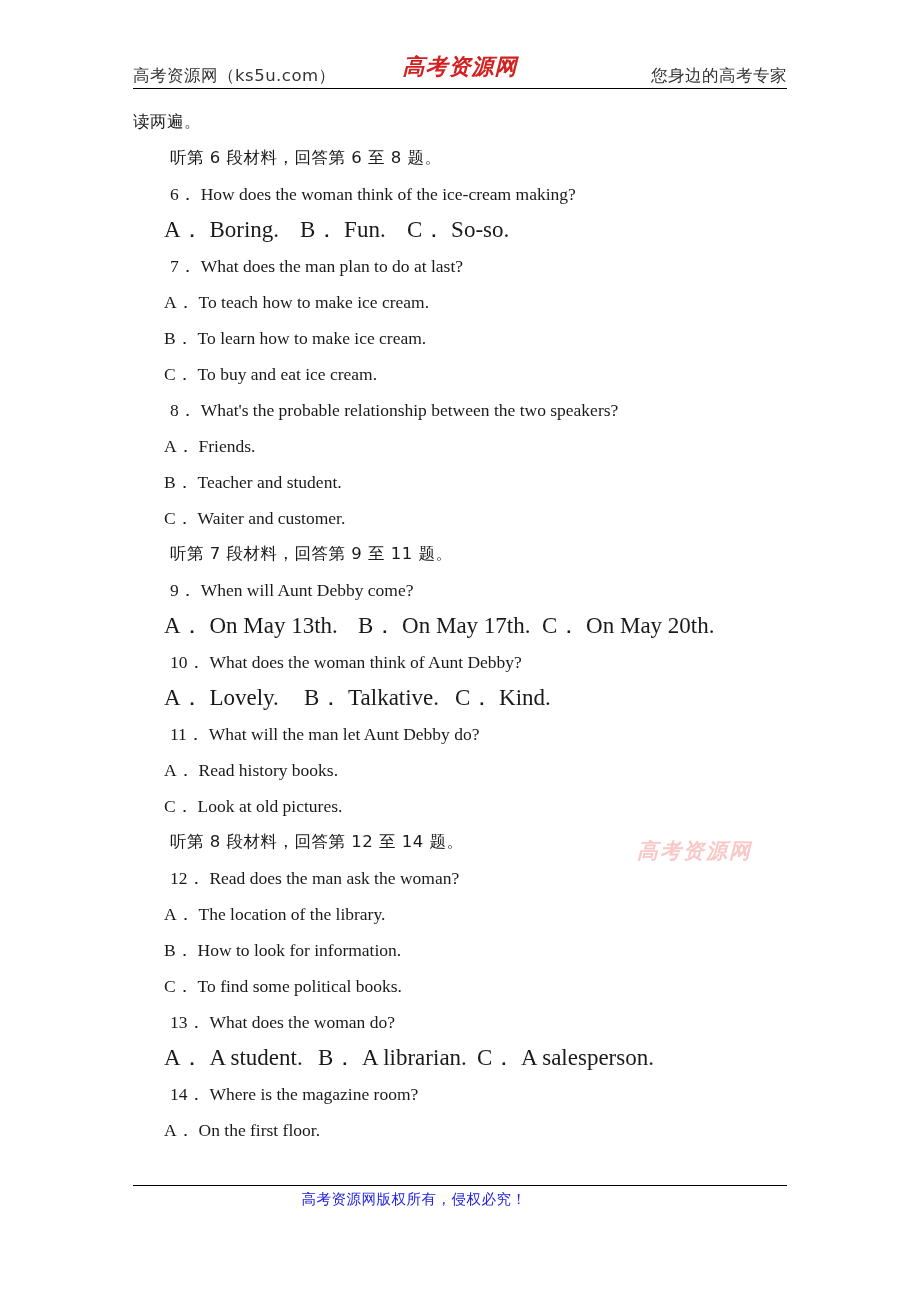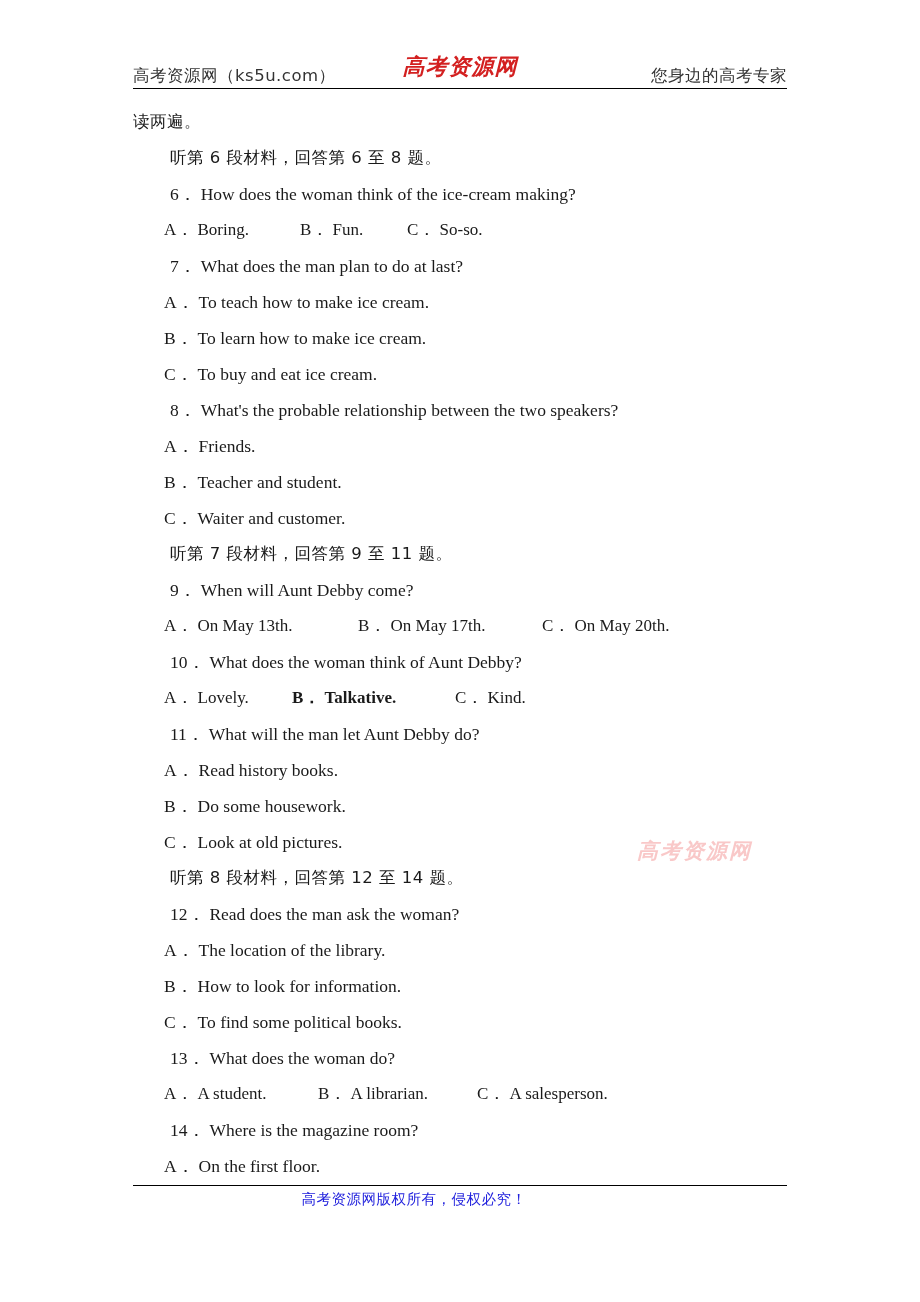--- a/index.html
+++ b/index.html
@@ -93,21 +93,21 @@
   }
   .lv0  { padding-left: 133px; }   
   .lvq  { padding-left: 170px; }   
   .lvo  { padding-left: 164px; }
 
   
   .cols3 { position: relative; padding-left: 0; height: 36px; }
   .cols3 .c {
     position: absolute;
     top: 0;
-    font-size: 17px;
+    font-size: 23px;
     line-height: 36px;
     white-space: nowrap;
   }
 
   .label { letter-spacing: 0px; }
 
   
   .watermark {
     position: absolute;
     left: 637px;
@@ -207,32 +207,29 @@
       <span class="c" style="left:164px;"><span>A．</span>&nbsp;<span>On May 13th.</span></span>
       <span class="c" style="left:358px;"><span>B．</span>&nbsp;<span>On May 17th.</span></span>
       <span class="c" style="left:542px;"><span>C．</span>&nbsp;<span>On May 20th.</span></span>
     </div>
 
     <div class="line lvq">
       <span class="label">10．</span><span>&nbsp;</span><span>What does the woman think of Aunt Debby?</span>
     </div>
     <div class="line cols3">
       <span class="c" style="left:164px;"><span>A．</span>&nbsp;<span>Lovely.</span></span>
-      <span class="c" style="left:292px;font-weight:bold;"><span>B．</span>&nbsp;<span>Talkative.</span></span>
+      <span class="c" style="left:304px;"><span>B．</span>&nbsp;<span>Talkative.</span></span>
       <span class="c" style="left:455px;"><span>C．</span>&nbsp;<span>Kind.</span></span>
     </div>
 
     <div class="line lvq">
       <span class="label">11．</span><span>&nbsp;</span><span>What will the man let Aunt Debby do?</span>
     </div>
     <div class="line lvo">
       <span>A．</span>&nbsp;<span>Read history books.</span>
-    </div>
-    <div class="line lvo">
-      <span>B．</span>&nbsp;<span>Do some housework.</span>
     </div>
     <div class="line lvo">
       <span>C．</span>&nbsp;<span>Look at old pictures.</span>
     </div>
 
     <div class="line lvq zh">听第 8 段材料，回答第 12 至 14 题。</div>
 
     <div class="line lvq">
       <span class="label">12．</span><span>&nbsp;</span><span>Read does the man ask the woman?</span>
     </div>

